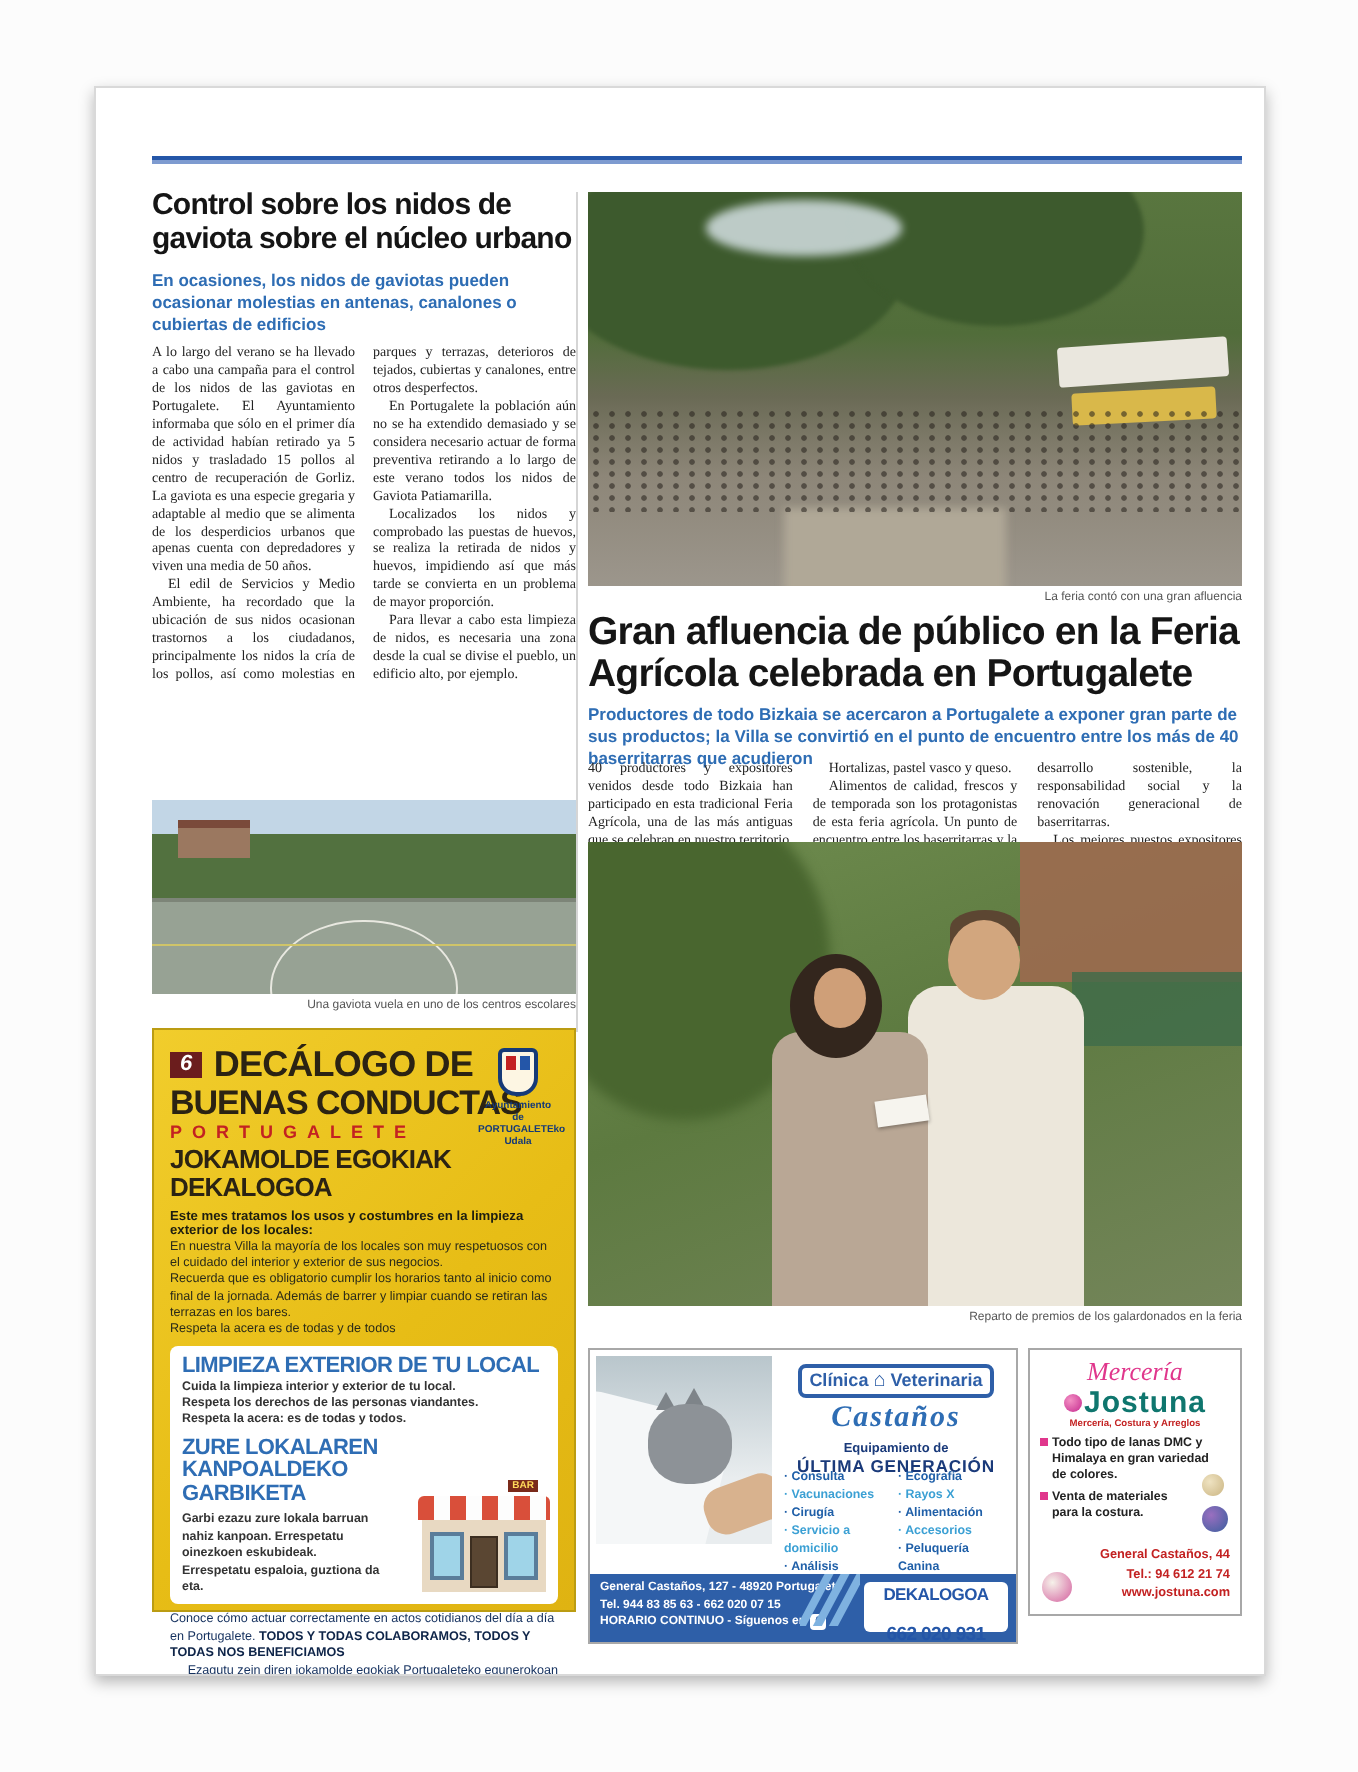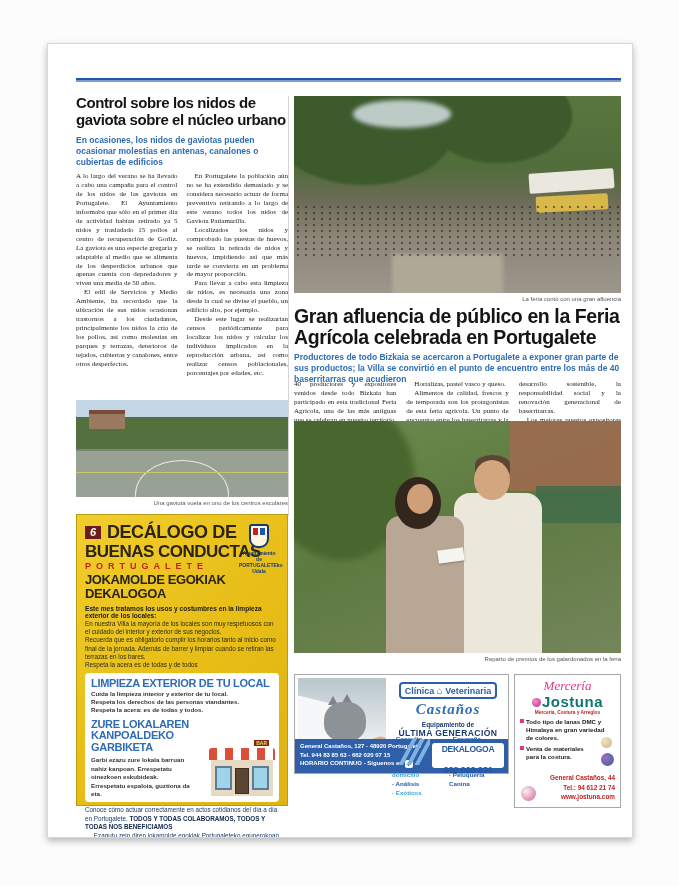--- a/index.html
+++ b/index.html
@@ -89,21 +89,21 @@
       background:repeating-linear-gradient(90deg,#d94f3a 0 8px,#fdfdfd 8px 16px); }
   .shop .front { position:absolute; left:2px; top:20px; width:62px; height:36px; background:#e8d9c2; }
   .shop .win { position:absolute; top:6px; width:17px; height:24px; background:#9fd4e8; border:2px solid #5a7d9a; }
   .shop .w1 { left:4px; } .shop .w2 { right:4px; }
   .shop .door { position:absolute; left:24px; top:8px; width:14px; height:26px; background:#5a4632; border:1.5px solid #3c2e20; }
   .dec-footer { margin-top:4px; color:#14305e; line-height:1.35; }
   .dec-footer .r { text-align:right; }
   .dec-footer b { color:#0e2448; }
 
   
-  .vet { left:246px; top:630px; width:215px; height:100px; border:1px solid #a8a8a8; background:#fff; }
+  .vet { left:246px; top:630px; width:215px; height:148px; border:1px solid #a8a8a8; background:#fff; }
   .vet-cat { position:absolute; left:3px; top:3px; width:88px; height:94px; overflow:hidden;
              background:linear-gradient(180deg,#b9c6cc,#e9edef 65%); }
   .vet-cat .coat { position:absolute; left:-20%; bottom:-10%; width:90%; height:85%; background:#f5f7f8; transform:rotate(14deg); border-radius:10px; }
   .vet-cat .cat-body { position:absolute; left:30%; top:26%; width:42px; height:40px; background:#8d9297; border-radius:45%; }
   .vet-cat .ear1,.vet-cat .ear2 { position:absolute; width:0; height:0; border-left:5px solid transparent; border-right:5px solid transparent; border-bottom:9px solid #7e8489; }
   .vet-cat .ear1 { left:34%; top:19%; } .vet-cat .ear2 { left:50%; top:17%; }
   .vet-cat .arm { position:absolute; right:-6%; bottom:8%; width:45%; height:26%; background:#d8b28e; border-radius:10px; transform:rotate(-20deg); }
   .vet-brand { position:absolute; left:95px; top:5px; width:116px; text-align:center; }
   .vet-pill { display:inline-block; border:2px solid #2e5fa8; border-radius:4px; color:#2e5fa8; font-size:9px;
               padding:1px 4px; font-weight:bold; }
@@ -152,21 +152,20 @@
   <div class="abs vrule"></div>
 
   <div class="abs headline" style="left:28px; top:50px; width:212px; font-size:15px; line-height:1.14;">Control sobre los nidos de gaviota sobre el núcleo urbano</div>
   <div class="abs subhead" style="left:28px; top:91px; width:212px;">En ocasiones, los nidos de gaviotas pueden ocasionar molestias en antenas, canalones o cubiertas de edificios</div>
   <div class="abs bodytext" style="left:28px; top:128px; width:212px; height:224px; column-count:2; column-gap:9px;">
     <p>A lo largo del verano se ha llevado a cabo una campaña para el control de los nidos de las gaviotas en Portugalete. El Ayuntamiento informaba que sólo en el primer día de actividad habían retirado ya 5 nidos y trasladado 15 pollos al centro de recuperación de Gorliz. La gaviota es una especie gregaria y adaptable al medio que se alimenta de los desperdicios urbanos que apenas cuenta con depredadores y viven una media de 50 años.</p>
     <p>El edil de Servicios y Medio Ambiente, ha recordado que la ubicación de sus nidos ocasionan trastornos a los ciudadanos, principalmente los nidos la cría de los pollos, así como molestias en parques y terrazas, deterioros de tejados, cubiertas y canalones, entre otros desperfectos.</p>
     <p>En Portugalete la población aún no se ha extendido demasiado y se considera necesario actuar de forma preventiva retirando a lo largo de este verano todos los nidos de Gaviota Patiamarilla.</p>
     <p>Localizados los nidos y comprobado las puestas de huevos, se realiza la retirada de nidos y huevos, impidiendo así que más tarde se convierta en un problema de mayor proporción.</p>
     <p>Para llevar a cabo esta limpieza de nidos, es necesaria una zona desde la cual se divise el pueblo, un edificio alto, por ejemplo.</p>
-    <p>Desde este lugar se realizarían censos periódicamente para localizar los nidos y calcular los individuos implicados en la reproducción urbana, así como realizar censos poblacionales, porcentajes por edades, etc.</p>
   </div>
   <div class="photo ph-court" style="left:28px; top:356px; width:212px; height:97px;">
     <div class="sky"></div>
     <div class="trees"></div>
     <div class="bld"></div>
     <div class="fence"></div>
     <div class="arc"></div>
     <div class="yline"></div>
   </div>
   <div class="abs caption" style="left:28px; top:456px; width:212px;">Una gaviota vuela en uno de los centros escolares</div>

